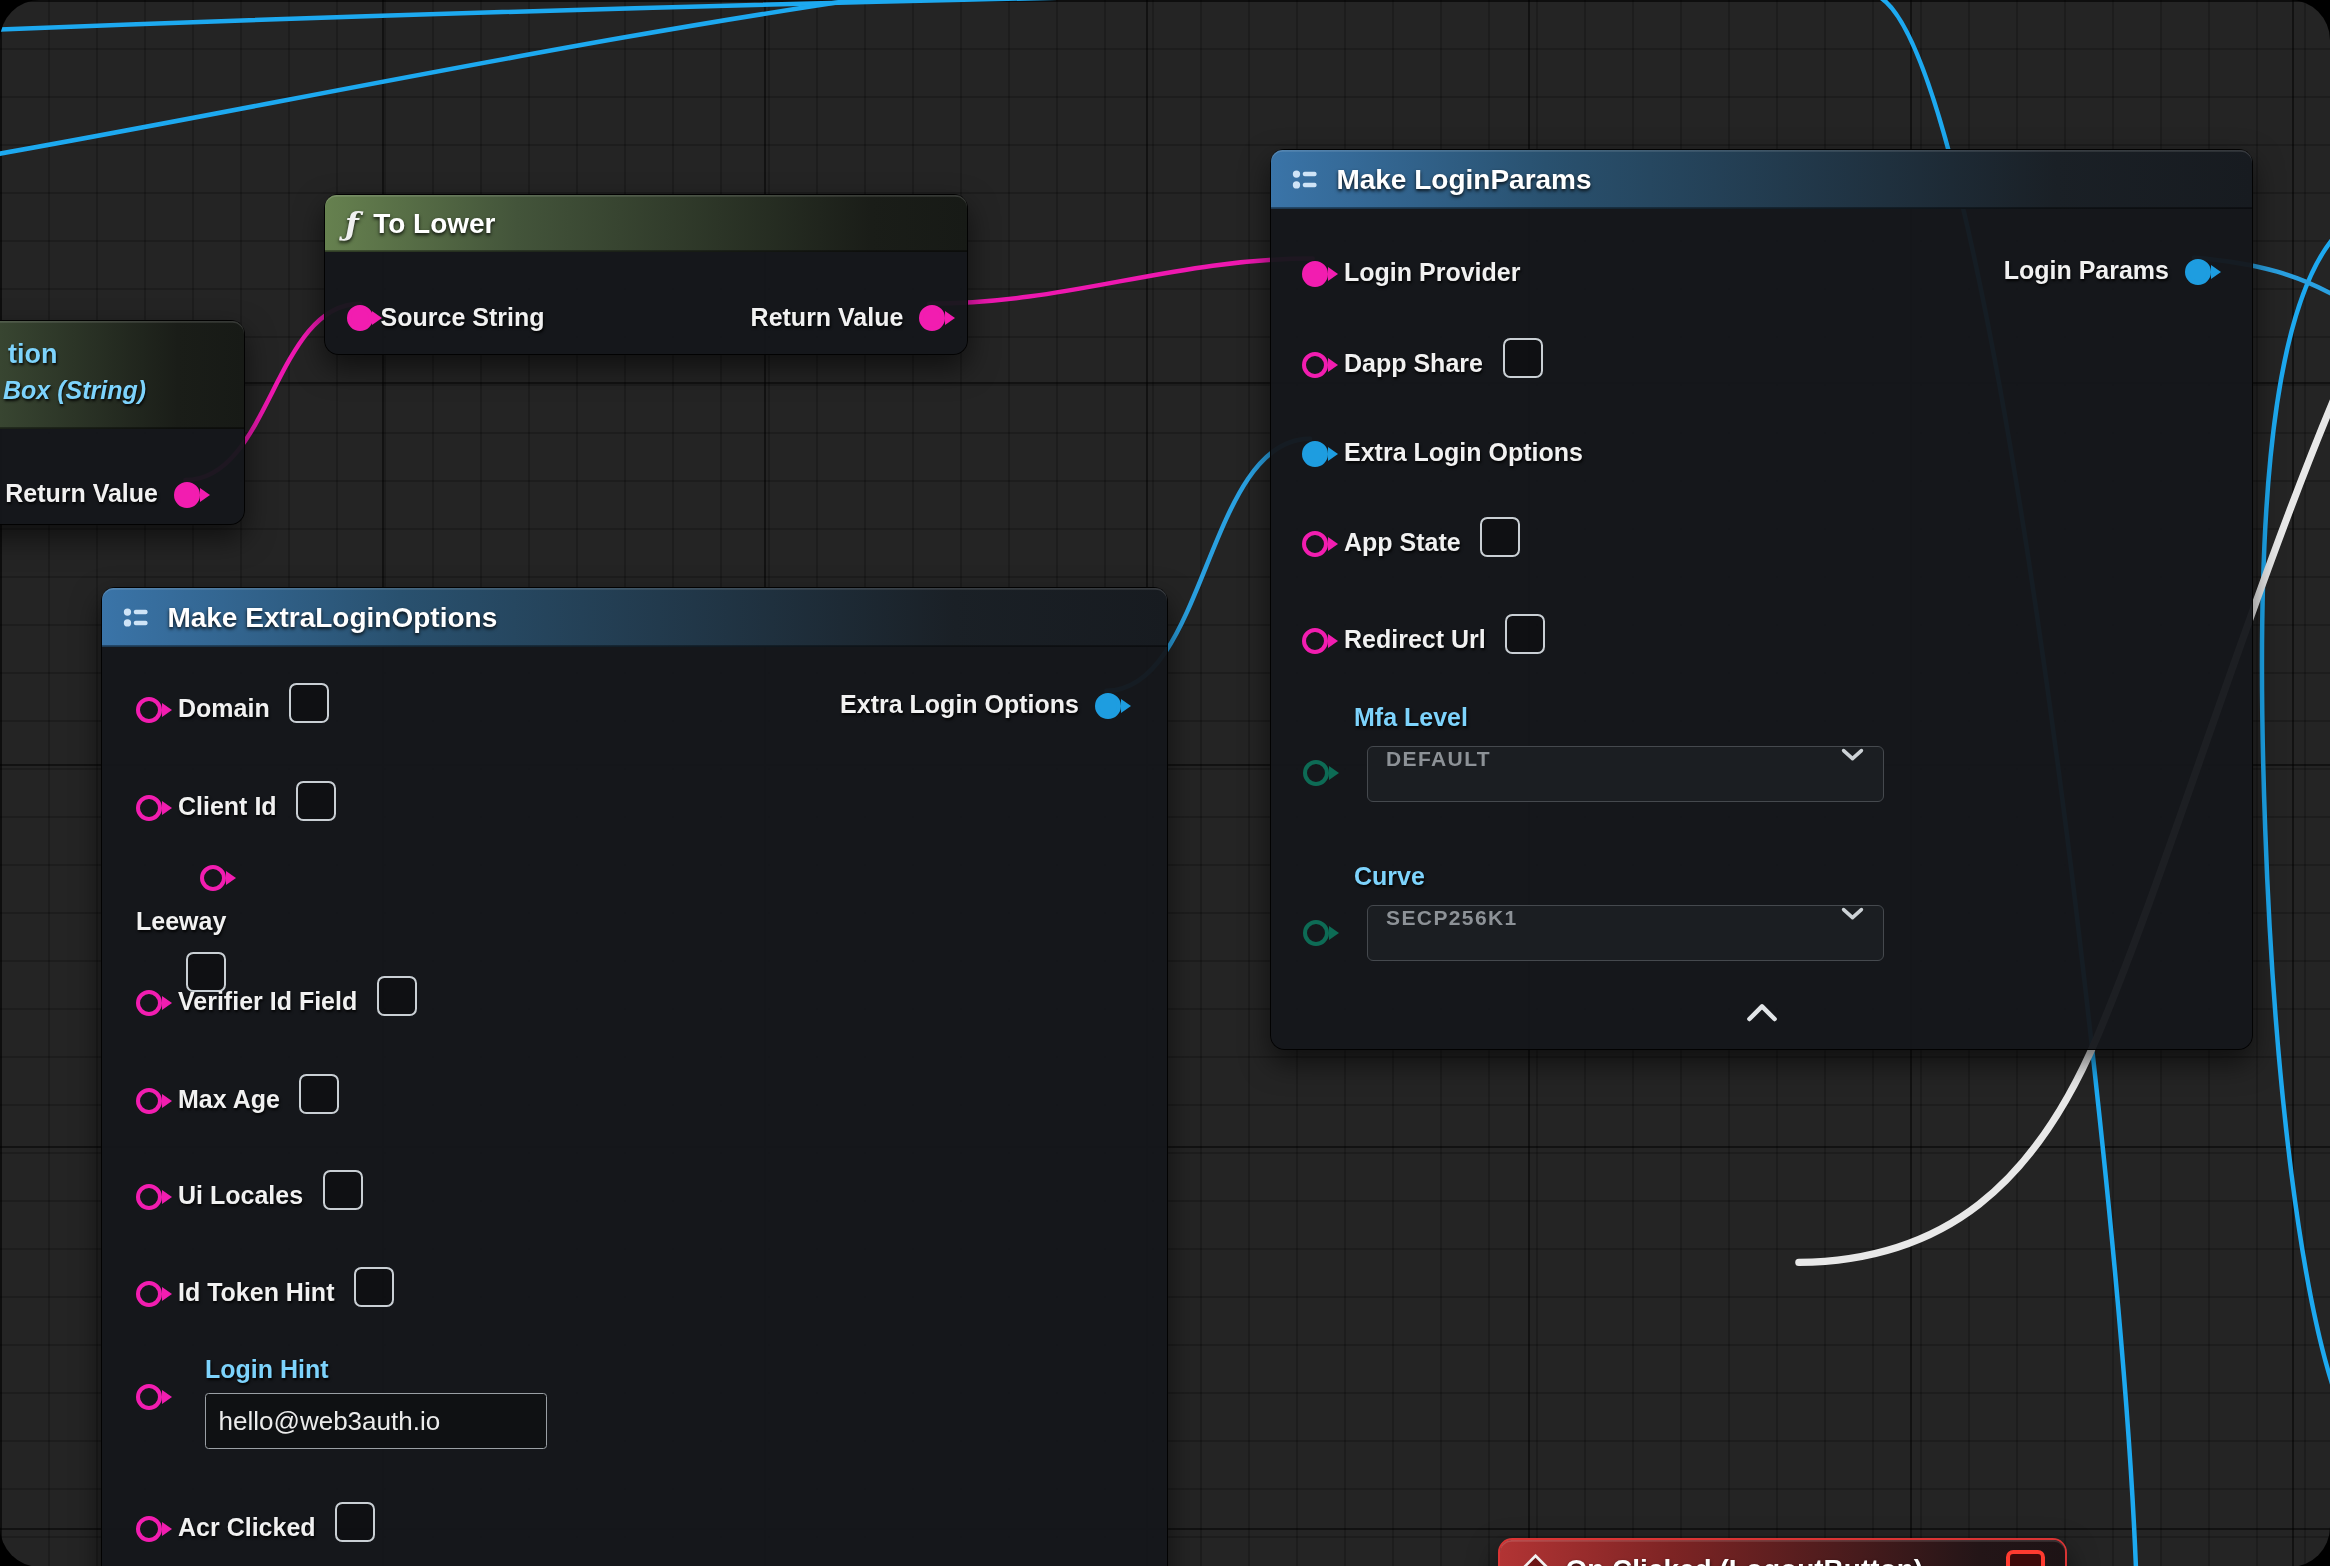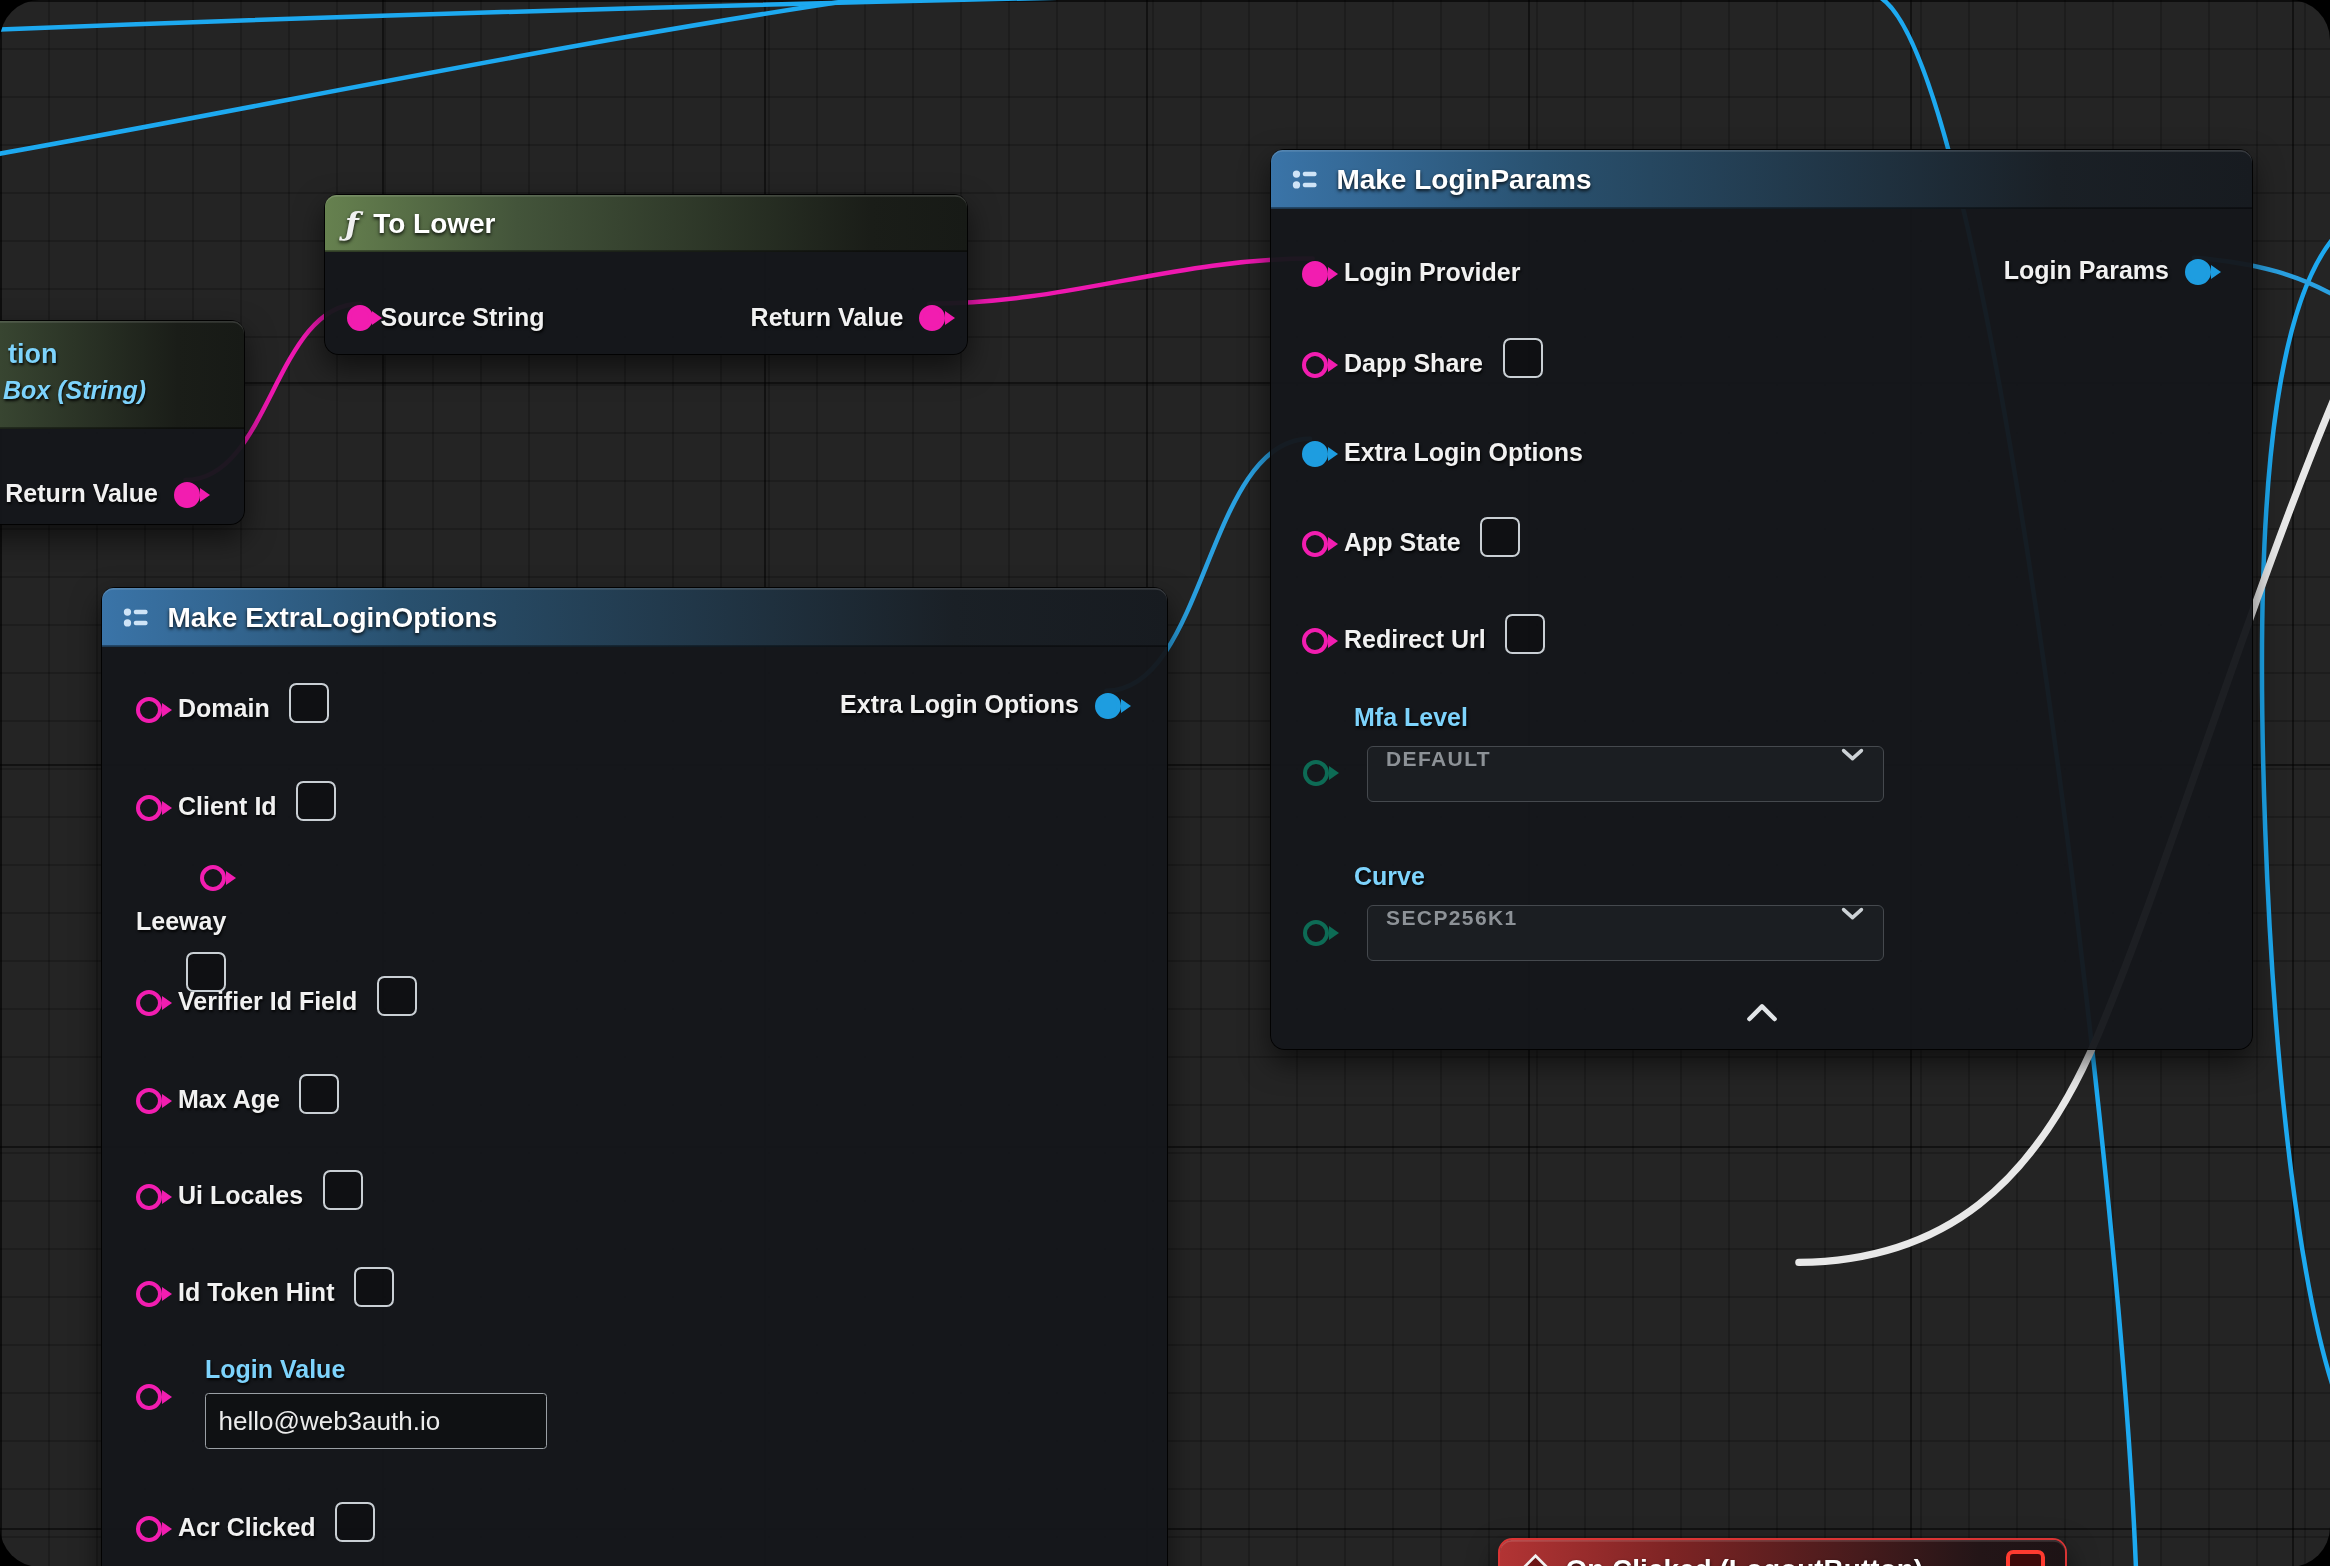--- a/index.html
+++ b/index.html
@@ -160,21 +160,21 @@
       <span class="pin string"></span>
       <span class="lbl">Ui Locales</span>
       <span class="checkbox"></span>
     </div>
     <div class="row" style="top:665px;left:34px;">
       <span class="pin string"></span>
       <span class="lbl">Id Token Hint</span>
       <span class="checkbox"></span>
     </div>
 
-    <div class="field-label" style="left:103px;top:759px;">Login Value</div>
+    <div class="field-label" style="left:103px;top:759px;">Login Hint</div>
     <span class="pin string abs" style="left:34px;top:796px;"></span>
     <input class="text-input" style="left: 103px; top: 805px; width: 342px;" readonly="" value="hello@web3auth.io">
 
     <div class="row" style="top:900px;left:34px;">
       <span class="pin string"></span>
       <span class="lbl">Acr Clicked</span>
       <span class="checkbox"></span>
     </div>
 
     <div class="row" style="top:77px;right:46px;">

